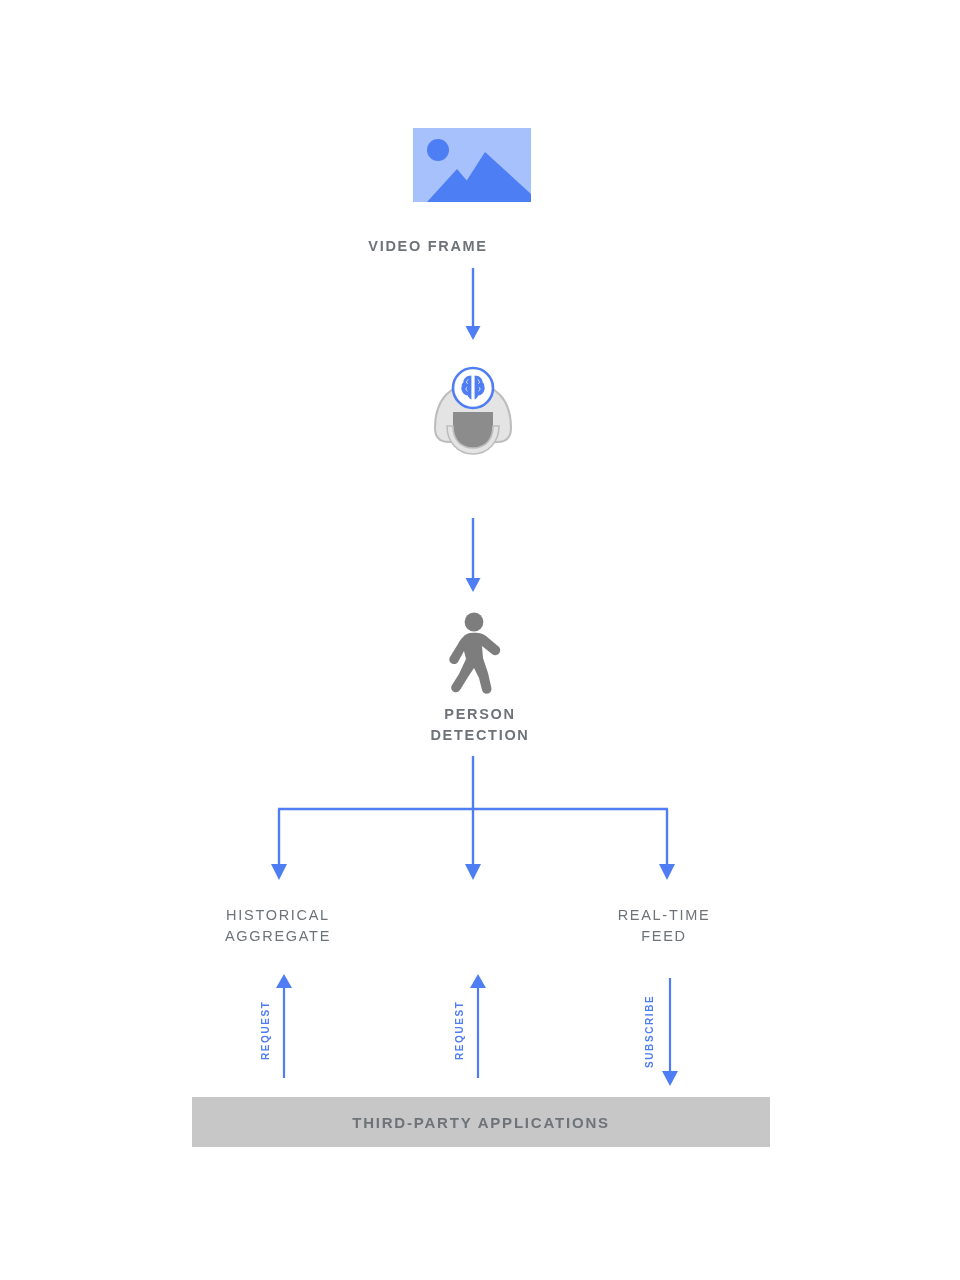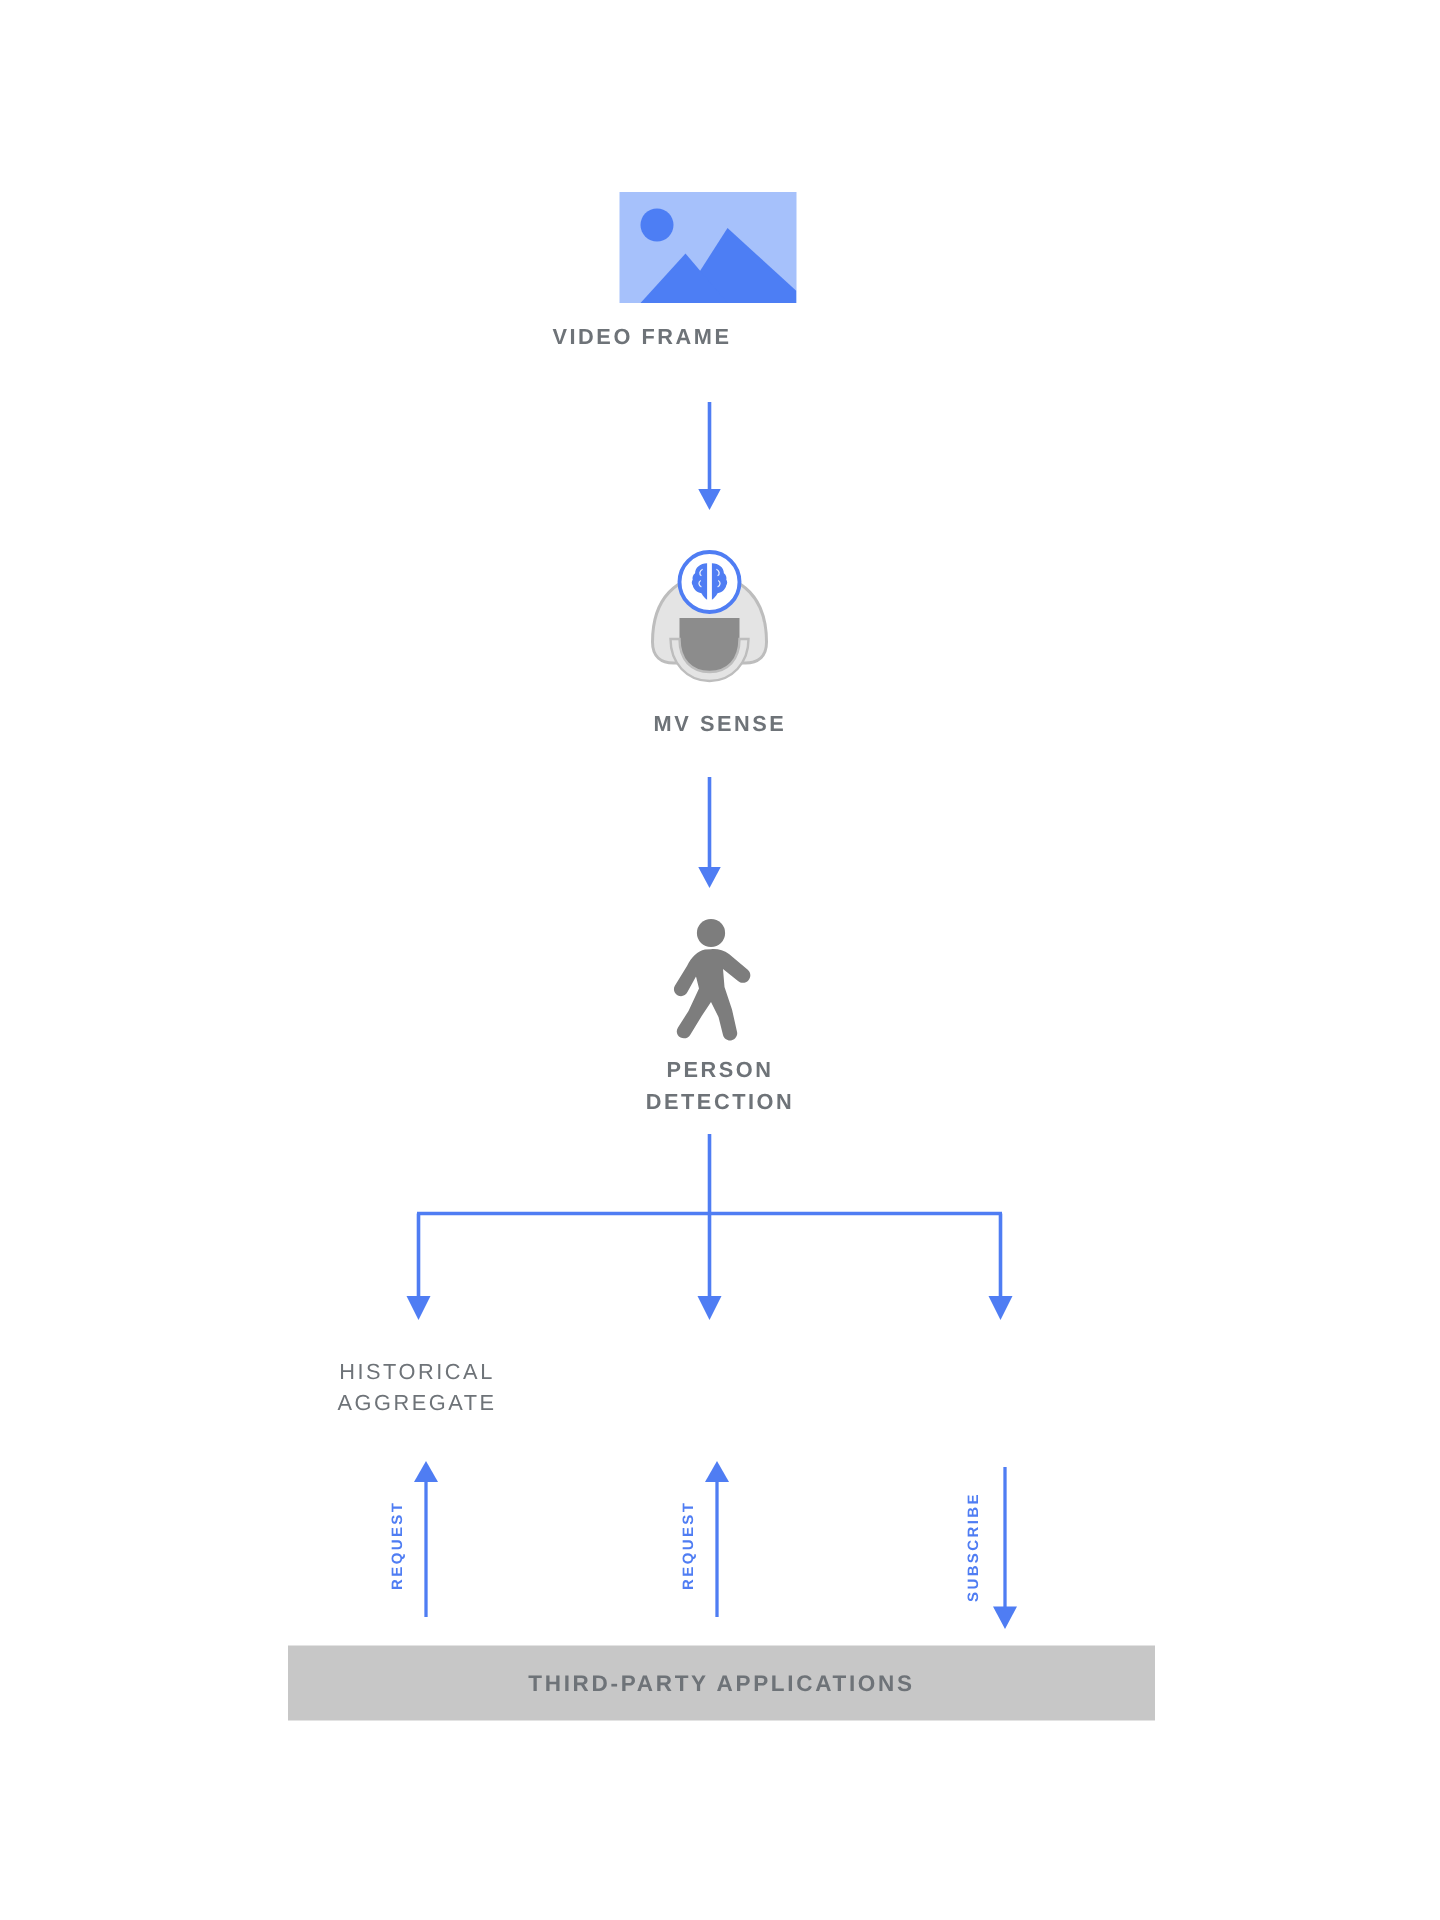--- a/index.html
+++ b/index.html
@@ -55,21 +55,21 @@
     border-radius: 50%;
     background: #4d7ef4;
   }
   .video-mts {
     position: absolute;
     left: 0; top: 0;
     width: 118px;
     height: 74px;
   }
   .lbl-video {
-    left: 0; top: 215px; width: 856px;
+    left: 0; top: 236px; width: 856px;
   }
 
   
   .cam-wrap {
     position: absolute;
     left: 425px;
     top: 366px;
     width: 96px;
     height: 92px;
   }
@@ -202,23 +202,20 @@
                  C52.2 31.6 50.8 33.0 49.6 33.8 Z"></path>
       </g>
       <g stroke="#ffffff" stroke-width="0.9" fill="none" opacity="0.85">
         <path d="M43.4 13.5 C41.2 14.6 41.0 16.8 42.6 17.8"></path>
         <path d="M42.2 21.0 C40.4 22.0 40.6 24.4 42.6 25.2"></path>
         <path d="M52.6 13.5 C54.8 14.6 55.0 16.8 53.4 17.8"></path>
         <path d="M53.8 21.0 C55.6 22.0 55.4 24.4 53.4 25.2"></path>
       </g>
     </svg>
   </div>
-  <div class="node lbl-sense">
-    <div class="node-label">MV SENSE</div>
-  </div>
 
   <svg class="varrow" style="left:458px; top:518px; width:30px; height:76px;" viewBox="0 0 30 76">
     <line x1="15" y1="0" x2="15" y2="64" stroke="#4f7df3" stroke-width="2.4"></line>
     <polygon points="15,74 7.5,60 22.5,60" fill="#4f7df3"></polygon>
   </svg>
 
   <div class="person-wrap">
     <svg viewBox="0 0 76 82" width="76" height="82" fill="#7d7d7d">
       <circle cx="37" cy="10" r="9.4"></circle>
       <path d="M33 21 C28 22 24 26 21 32 L13 45 C11.5 47.4 12.4 50.4 14.9 51.6
@@ -246,20 +243,22 @@
 
     <line x1="213" y1="53" x2="213" y2="112" stroke="#4f7df3" stroke-width="2.4"></line>
     <polygon points="213,124 205,108 221,108" fill="#4f7df3"></polygon>
 
     <line x1="407" y1="53" x2="407" y2="112" stroke="#4f7df3" stroke-width="2.4"></line>
     <polygon points="407,124 399,108 415,108" fill="#4f7df3"></polygon>
   </svg>
 
   <div class="out-label out-a">HISTORICAL
 AGGREGATE</div>
+  <div class="out-label out-c">REAL-TIME
+FEED</div>
 
   <div class="req-group" style="left:240px; top:962px;">
     <svg style="position:absolute; left:28px; top:10px;" width="32" height="108" viewBox="0 0 32 108">
       <line x1="16" y1="12" x2="16" y2="106" stroke="#4f7df3" stroke-width="2.2"></line>
       <polygon points="16,2 8,16 24,16" fill="#4f7df3"></polygon>
     </svg>
     <div class="req-text" style="left:20px; top:98px;">REQUEST</div>
   </div>
 
   <div class="req-group" style="left:434px; top:962px;">

